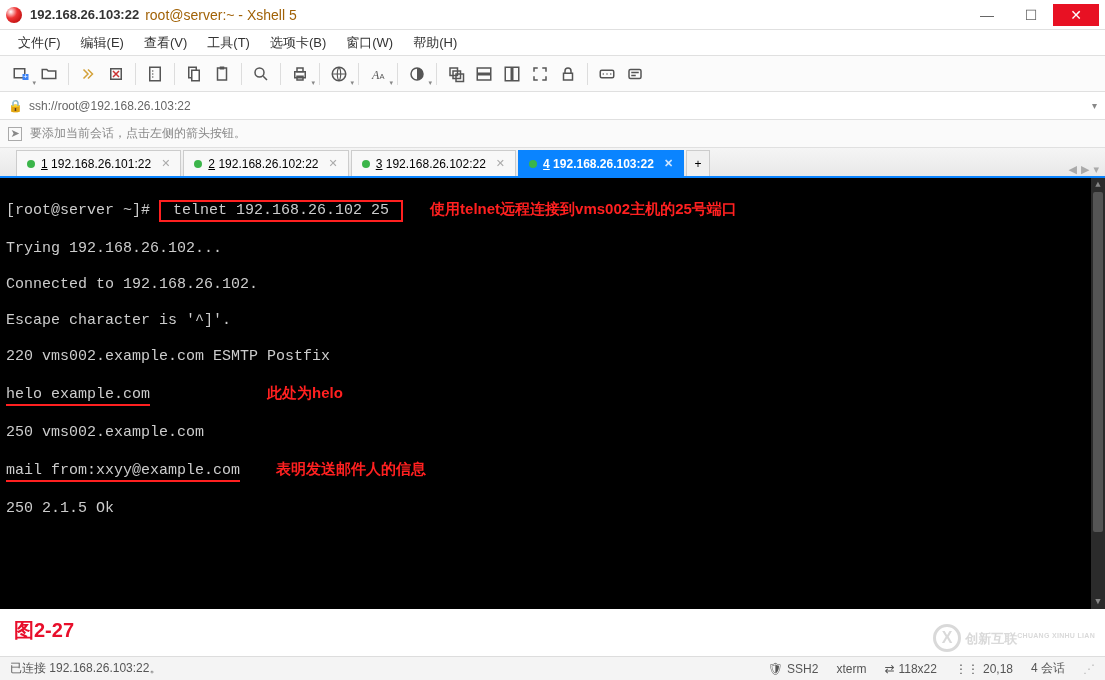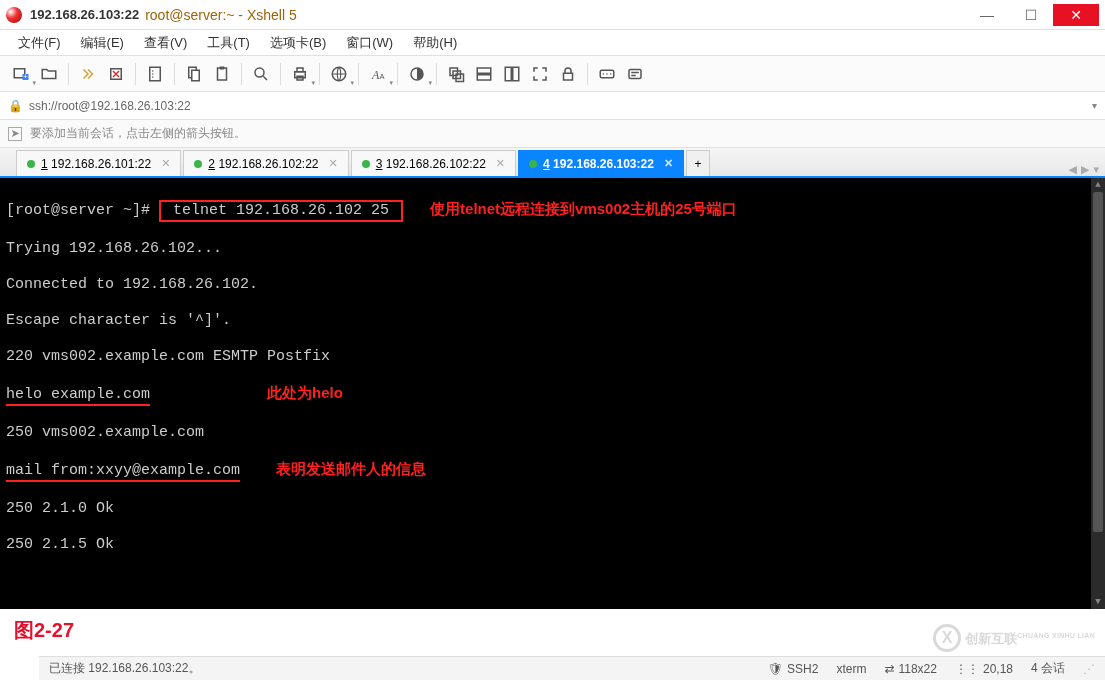--- a/index.html
+++ b/index.html
@@ -58,21 +58,21 @@
   .terminal .scroll .arrup { top: 0; }
   .terminal .scroll .arrdn { bottom: 0; }
 
   
   .figlabel { position: absolute; left: 14px; bottom: 36px; color: #e80f2b; font-weight: bold; font-size: 20px; font-family: "Microsoft YaHei", sans-serif; }
   .watermark { position: absolute; right: 10px; bottom: 28px; color: #d0d0d0; font-size: 16px; font-weight: bold; display: flex; align-items: center; gap: 4px; opacity: .8; }
   .watermark .wm-icon { width: 28px; height: 28px; border: 3px solid #d0d0d0; border-radius: 50%; display: inline-flex; align-items: center; justify-content: center; font-weight: bold; font-size: 16px; }
   .watermark .wm-text { display: flex; flex-direction: row; line-height: 1; font-size: 13px; }
 
   
-  .statusbar { position: absolute; left: 0; right: 0; bottom: 0; height: 24px; background: #f4f4f4; border-top: 1px solid #ddd; display: flex; align-items: center; padding: 0 10px; font-size: 12px; color: #555; gap: 18px; margin-left: 39px; }
+  .statusbar { position: absolute; left: 0; right: 0; bottom: 0; height: 24px; background: #f4f4f4; border-top: 1px solid #ddd; display: flex; align-items: center; padding: 0 10px; font-size: 12px; color: #555; gap: 18px; }
   .statusbar .left { flex: 1; }
   .statusbar .item { display: flex; align-items: center; gap: 4px; }
 </style>
 </head>
 <body>
 
 <div class="titlebar">
   <span class="appicon"></span>
   <span class="title">192.168.26.103:22</span>
   <span class="subtitle">root@server:~ - Xshell 5</span>
@@ -270,21 +270,20 @@
 
 <div class="terminal">
 <div class="line"><span>[root@server ~]# </span><span class="boxcmd">telnet 192.168.26.102 25</span>   <span class="annot">使用telnet远程连接到vms002主机的25号端口</span></div>
 <div class="line">Trying 192.168.26.102...</div>
 <div class="line">Connected to 192.168.26.102.</div>
 <div class="line">Escape character is '^]'.</div>
 <div class="line">220 vms002.example.com ESMTP Postfix</div>
 <div class="line"><span class="ul">helo example.com</span>             <span class="annot">此处为helo</span></div>
 <div class="line">250 vms002.example.com</div>
 <div class="line"><span class="ul">mail from:xxyy@example.com</span>    <span class="annot">表明发送邮件人的信息</span></div>
-<div class="line">250 2.1.0 Ok</div>
 <div class="line">250 2.1.5 Ok</div>
 
 
 
 
 
 
 
 
 

